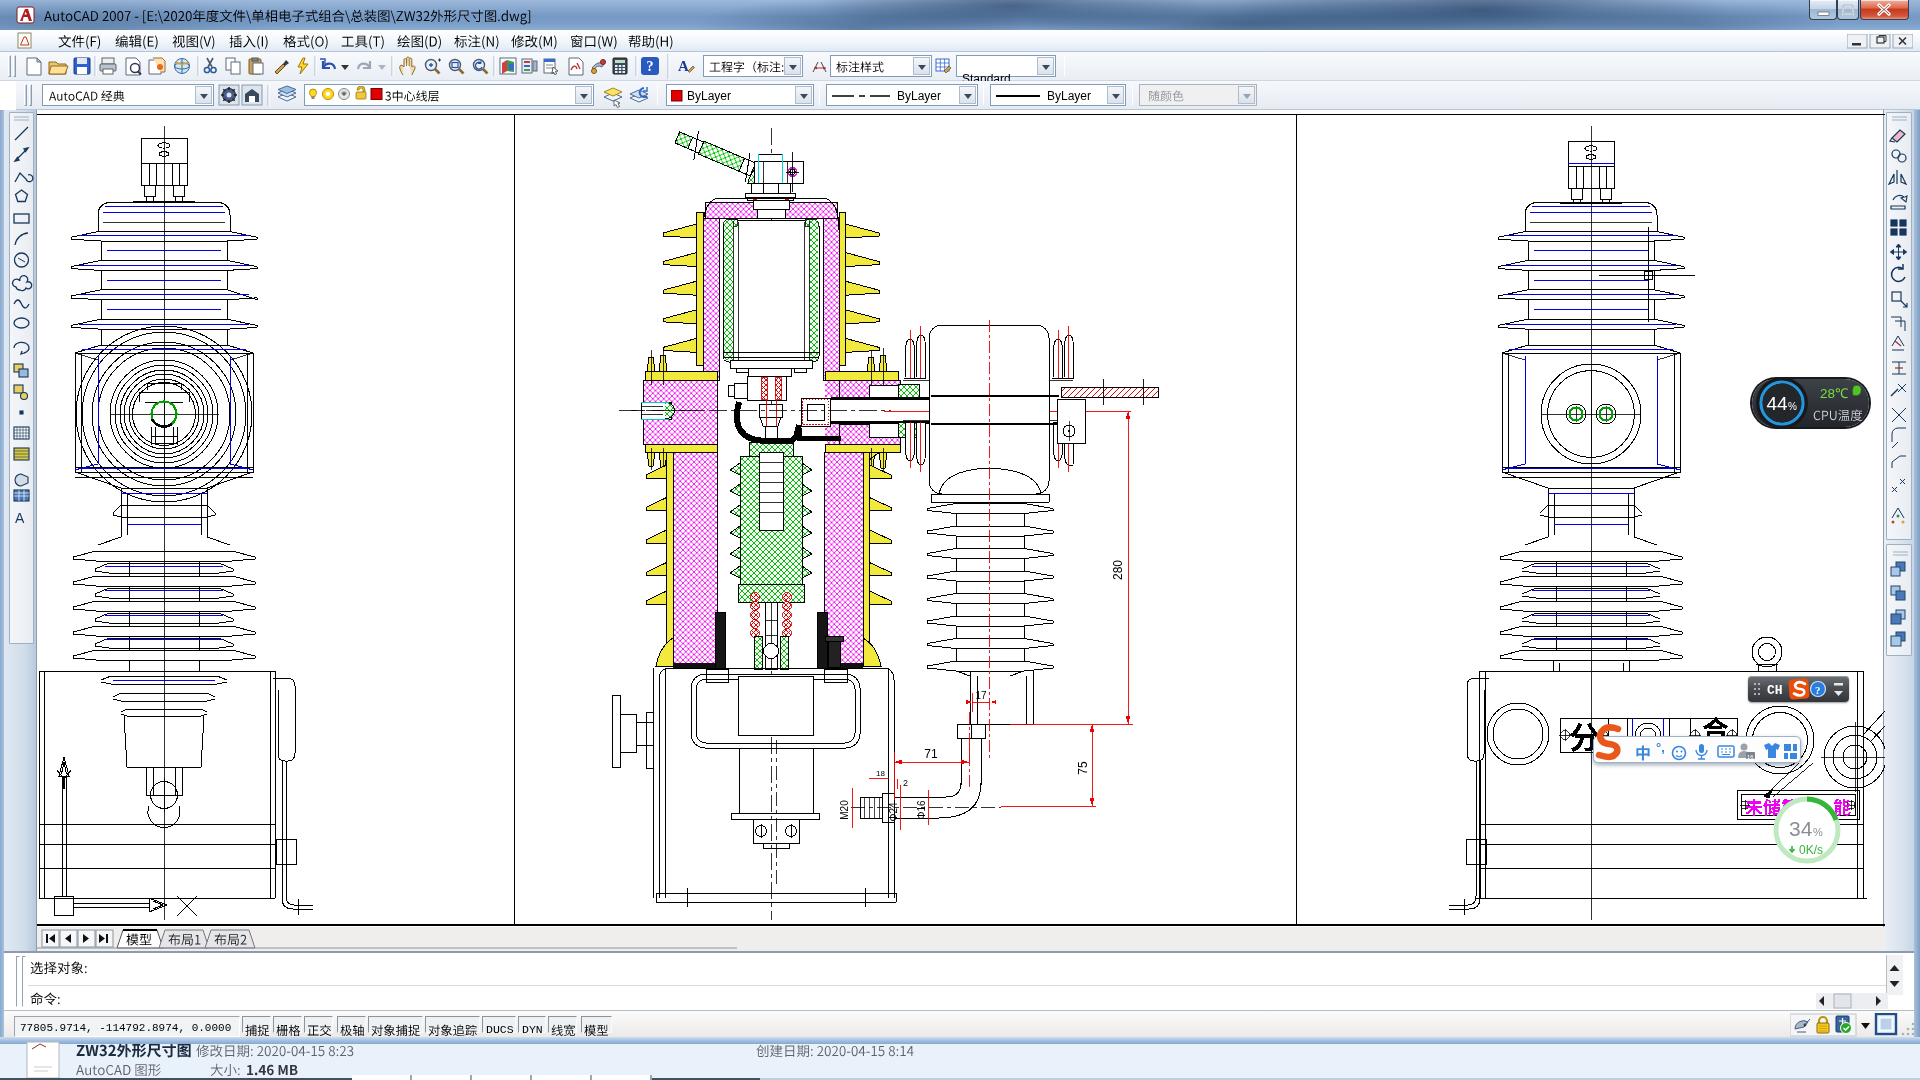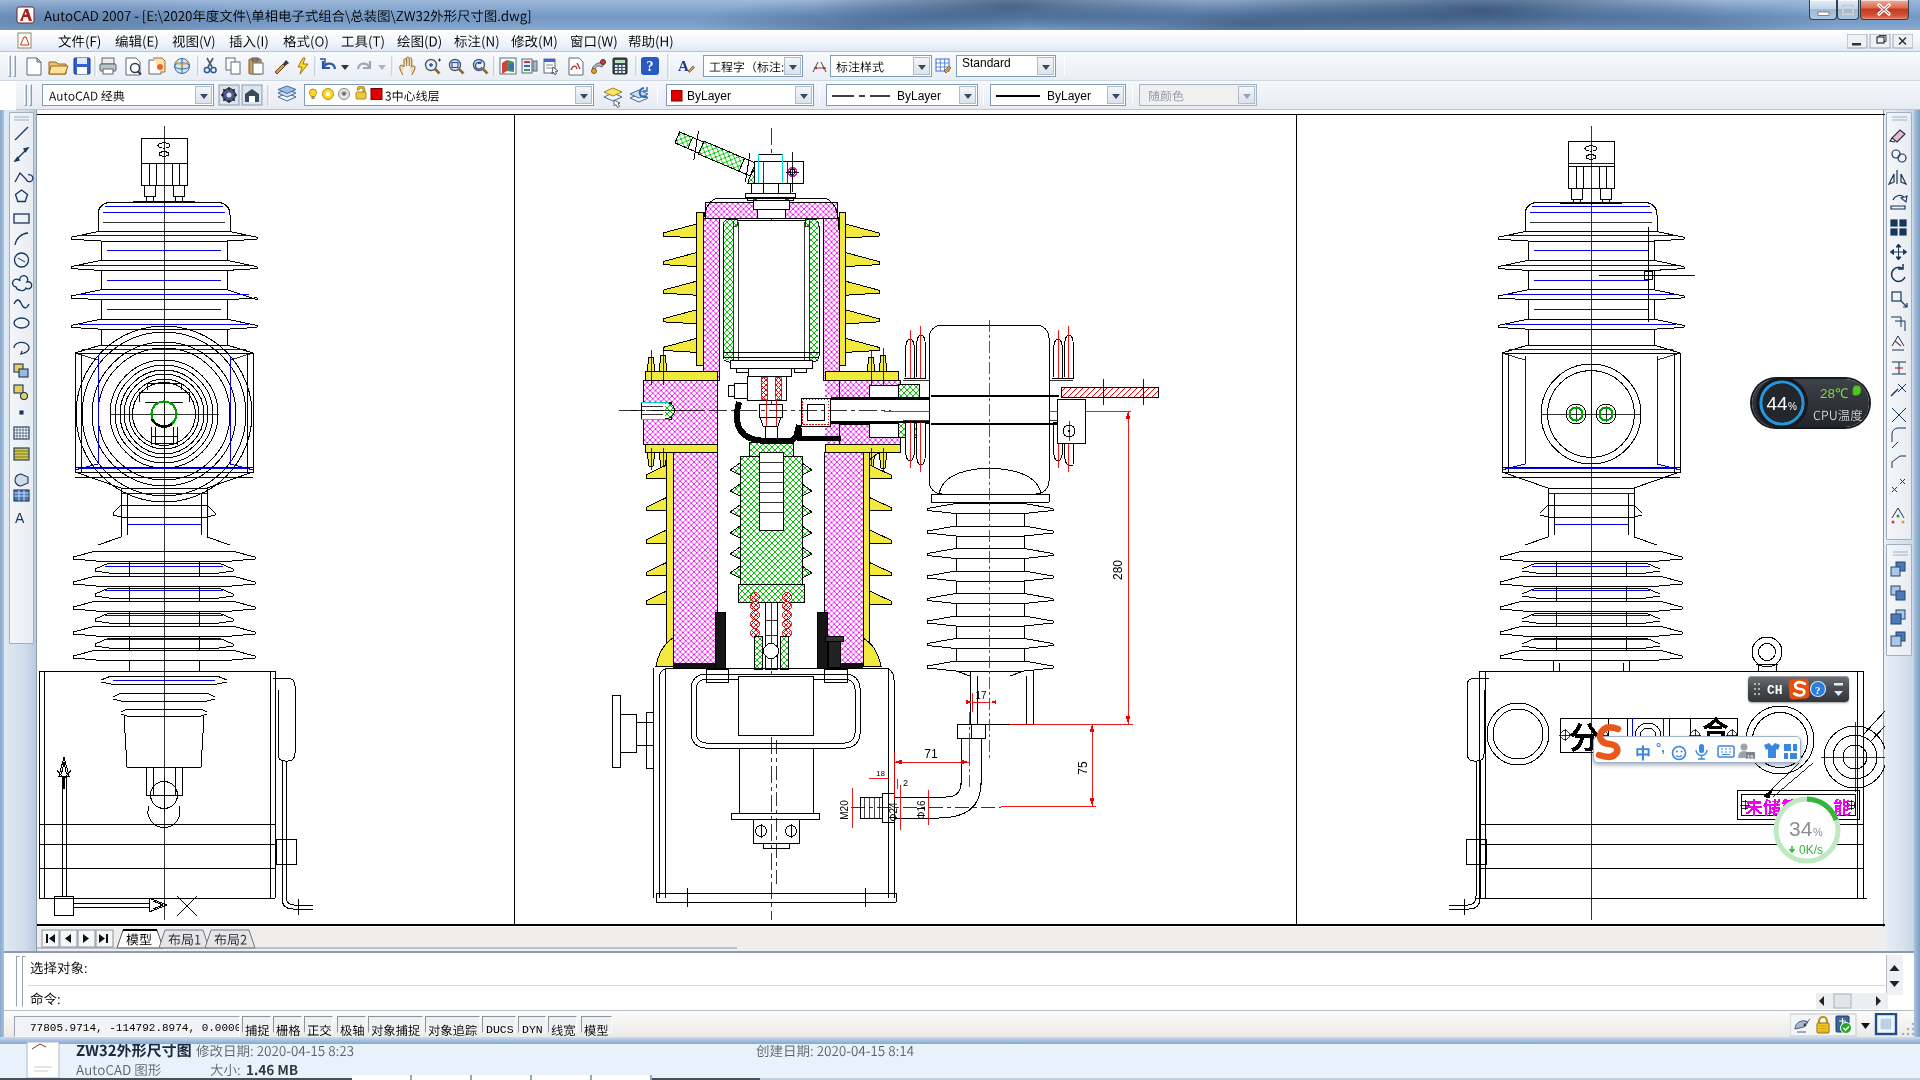--- a/index.html
+++ b/index.html
@@ -26,21 +26,21 @@
 .combo .da:after{content:"";position:absolute;left:4px;top:7px;border:4px solid transparent;border-top:5px solid #3a4a5c}
 .combo.gr{background:#f0f0f0;border-color:#a8b4c0}
 .combo.gr .da:after{border-top-color:#9aa4b0}
 #lbar{left:0;top:110px;width:36px;height:841px;background:linear-gradient(90deg,#e3ebf4,#cfdcea 70%,#b9cade)}
 #rbar{left:1884px;top:110px;width:36px;height:841px;background:linear-gradient(90deg,#e9eef5,#d5e0ec 60%,#bccde0)}
 .vpanel{position:absolute;background:linear-gradient(90deg,#f4f6f9,#e8ecf2);border:1px solid #9fb0c2;border-radius:1px}
 #canvas{left:36px;top:110px;width:1848px;height:817px;background:#fff;border-left:1px solid #8c9cae;border-right:1px solid #8c9cae}
 #tabs{left:36px;top:927px;width:1848px;height:24px;background:#efeeec;border-left:1px solid #8c9cae;border-right:1px solid #8c9cae}
 #cmdw{left:0;top:951px;width:1920px;height:59px;background:#fff;border-top:2px solid #8c9cae}
 #sbar{left:0;top:1010px;width:1920px;height:27px;background:linear-gradient(180deg,#fbfbfa,#eceae7);border-top:1px solid #b7bec7}
-#coord{position:absolute;left:14px;top:5px;width:226px;height:21px;border:1px solid #9aa5b1;border-bottom-color:#fff;border-right-color:#fff;background:#f2f3f5;font-size:11px;font-family:'Liberation Mono',monospace;color:#000;padding:5px 0 0 15px;white-space:nowrap;overflow:hidden}
+#coord{position:absolute;left:14px;top:5px;width:226px;height:21px;border:1px solid #9aa5b1;border-bottom-color:#fff;border-right-color:#fff;background:#f2f3f5;font-size:11px;font-family:'Liberation Mono',monospace;color:#000;padding:5px 0 0 5px;white-space:nowrap;overflow:hidden}
 .sbtn{position:absolute;top:5px;height:17px;border:1px solid #8a949f;border-bottom-color:#f8fafc;border-right-color:#f8fafc;background:#eef1f4}
 #desk{left:0;top:1044px;width:1920px;height:36px;background:#e9f1fb}
 svg{display:block}
 .ov{position:absolute}
 </style></head><body>
 
 <div class="abs" id="title">
  <svg class="abs" style="left:16px;top:6px" width="20" height="19" viewBox="0 0 20 19">
   <rect x="1" y="1" width="17" height="16" rx="2" fill="#fff" stroke="#7a2020"></rect>
   <path d="M4 15 L9 3 L12 3 L16 15 L13 15 L11.6 11 L7.6 11 L6.6 15 Z M8.4 8.6 L10.9 8.6 L9.7 5.4 Z" fill="#b01c1c"></path>
@@ -307,21 +307,21 @@
       </svg>
       <div class="da"></div>
  </div>
  <div class="combo" style="left:830px;top:3px;width:102px">
   <svg class="abs" style="left:0;top:0" width="80" height="22">
         <path d="M10.6 6.4V7.1H15.8V6.4ZM14.4 11.6C14.9 12.8 15.5 14.3 15.7 15.3L16.4 15C16.2 14 15.6 12.5 15.1 11.4ZM11 11.4C10.6 12.7 10.1 14 9.4 14.8C9.6 14.9 9.9 15.1 10.1 15.2C10.7 14.3 11.3 12.9 11.7 11.6ZM10.1 9.2V10H12.7V15.4C12.7 15.5 12.6 15.6 12.4 15.6C12.3 15.6 11.7 15.6 11.1 15.6C11.2 15.8 11.3 16.2 11.3 16.4C12.2 16.4 12.7 16.4 13.1 16.2C13.4 16.1 13.5 15.9 13.5 15.4V10H16.4V9.2ZM7.5 5.4V8H5.6V8.8H7.3C6.9 10.3 6.1 12 5.3 12.9C5.5 13.1 5.7 13.5 5.8 13.7C6.4 12.9 7 11.6 7.5 10.2V16.4H8.3V10.1C8.7 10.7 9.2 11.4 9.4 11.8L9.9 11.2C9.7 10.8 8.6 9.5 8.3 9.1V8.8H9.9V8H8.3V5.4Z M18.1 6.2C18.9 6.5 19.9 7.1 20.4 7.5L20.9 6.8C20.4 6.5 19.4 5.9 18.6 5.6ZM17.5 9.5C18.3 9.8 19.2 10.4 19.7 10.8L20.2 10.1C19.7 9.7 18.7 9.2 18 8.9ZM17.9 15.8 18.5 16.3C19.3 15.2 20.1 13.7 20.7 12.4L20.2 11.9C19.5 13.2 18.5 14.8 17.9 15.8ZM23.6 5.7C24 6.3 24.4 7.1 24.6 7.7L25.4 7.4C25.2 6.8 24.7 6 24.3 5.4ZM21 7.7V8.5H24.2V11.3H21.4V12.1H24.2V15.3H20.6V16.1H28.5V15.3H25V12.1H27.8V11.3H25V8.5H28.2V7.7Z M34.3 5.8C34.7 6.4 35.2 7.2 35.3 7.7L36.1 7.4C35.9 6.9 35.4 6.1 35 5.5ZM38.9 5.4C38.6 6.1 38.2 7.1 37.7 7.8H33.8V8.5H36.5V10.2H34.2V11H36.5V12.8H33.3V13.5H36.5V16.4H37.3V13.5H40.3V12.8H37.3V11H39.7V10.2H37.3V8.5H40.1V7.8H38.6C39 7.1 39.4 6.4 39.7 5.7ZM31.2 5.4V7.8H29.7V8.5H31.2C30.9 10.2 30.1 12.2 29.4 13.2C29.5 13.4 29.7 13.7 29.8 13.9C30.4 13.2 30.9 11.9 31.2 10.7V16.4H32V10.1C32.3 10.7 32.7 11.4 32.9 11.8L33.4 11.2C33.2 10.8 32.3 9.4 32 9V8.5H33.3V7.8H32V5.4Z M49.5 6C50.1 6.4 50.9 7.1 51.3 7.5L51.8 7C51.5 6.6 50.7 6 50 5.5ZM47.8 5.5C47.8 6.2 47.9 7 47.9 7.7H41.7V8.5H47.9C48.3 13 49.3 16.5 51.2 16.5C52.1 16.5 52.4 15.8 52.6 13.8C52.4 13.7 52.1 13.5 51.9 13.3C51.8 15 51.7 15.6 51.3 15.6C50 15.6 49.1 12.7 48.8 8.5H52.4V7.7H48.7C48.7 7 48.7 6.3 48.7 5.5ZM41.7 15.3 42 16.1C43.5 15.7 45.7 15.2 47.8 14.7L47.7 14L45.1 14.6V11.1H47.4V10.4H42.1V11.1H44.3V14.7Z" fill="#000"></path>
       </svg>
       <div class="da"></div>
  </div>
  <div class="combo" style="left:956px;top:3px;width:100px">
-      <span style="position:absolute;left:5px;top:0">Standard</span>
+      <span style="position:absolute;left:5px;top:16px">Standard</span>
       <div class="da"></div>
     </div>
  <div class="tsep" style="left:1064px"></div>
 </div>
 
 <div class="abs" id="tb2">
  <div class="grip" style="left:8px"></div>
     <div class="grip" style="left:13px"></div>
  <div class="combo" style="left:26px;top:3px;width:172px">
   <svg class="abs" style="left:0;top:0" width="150" height="22">

